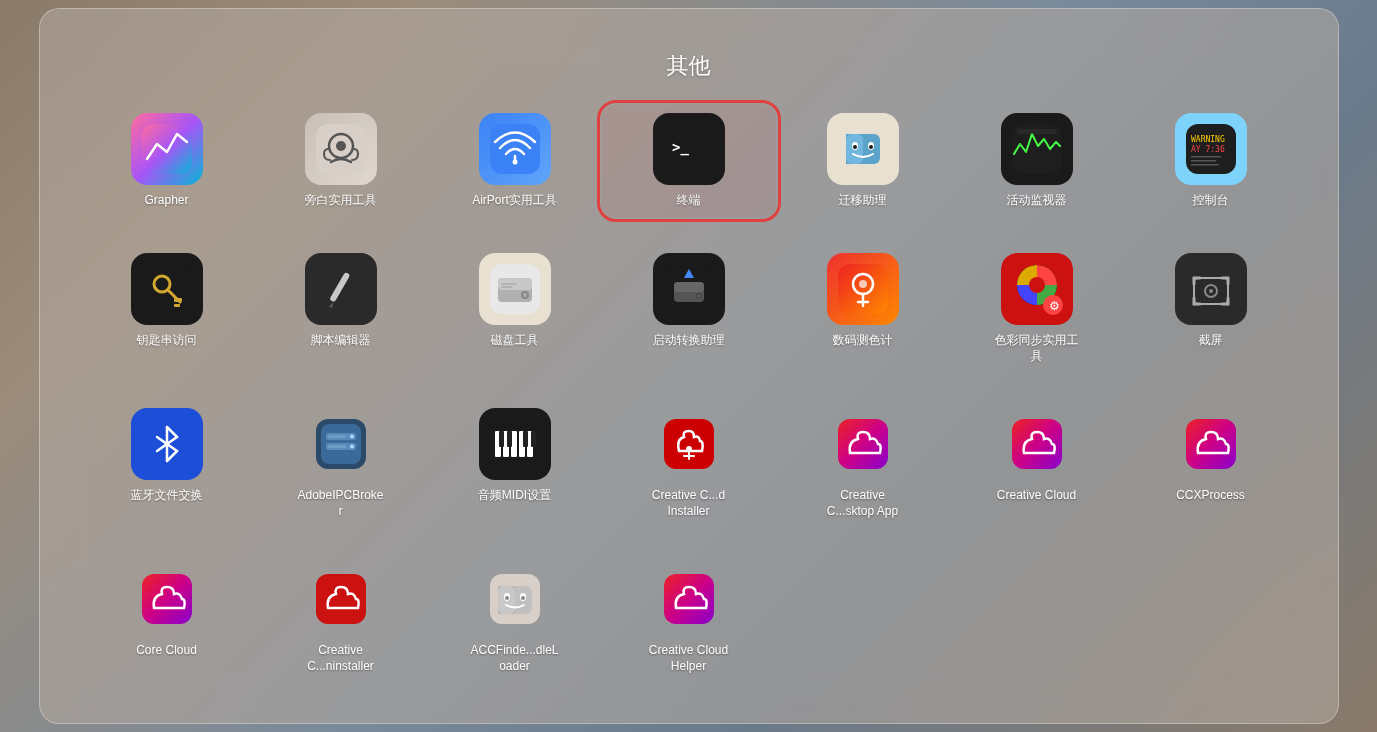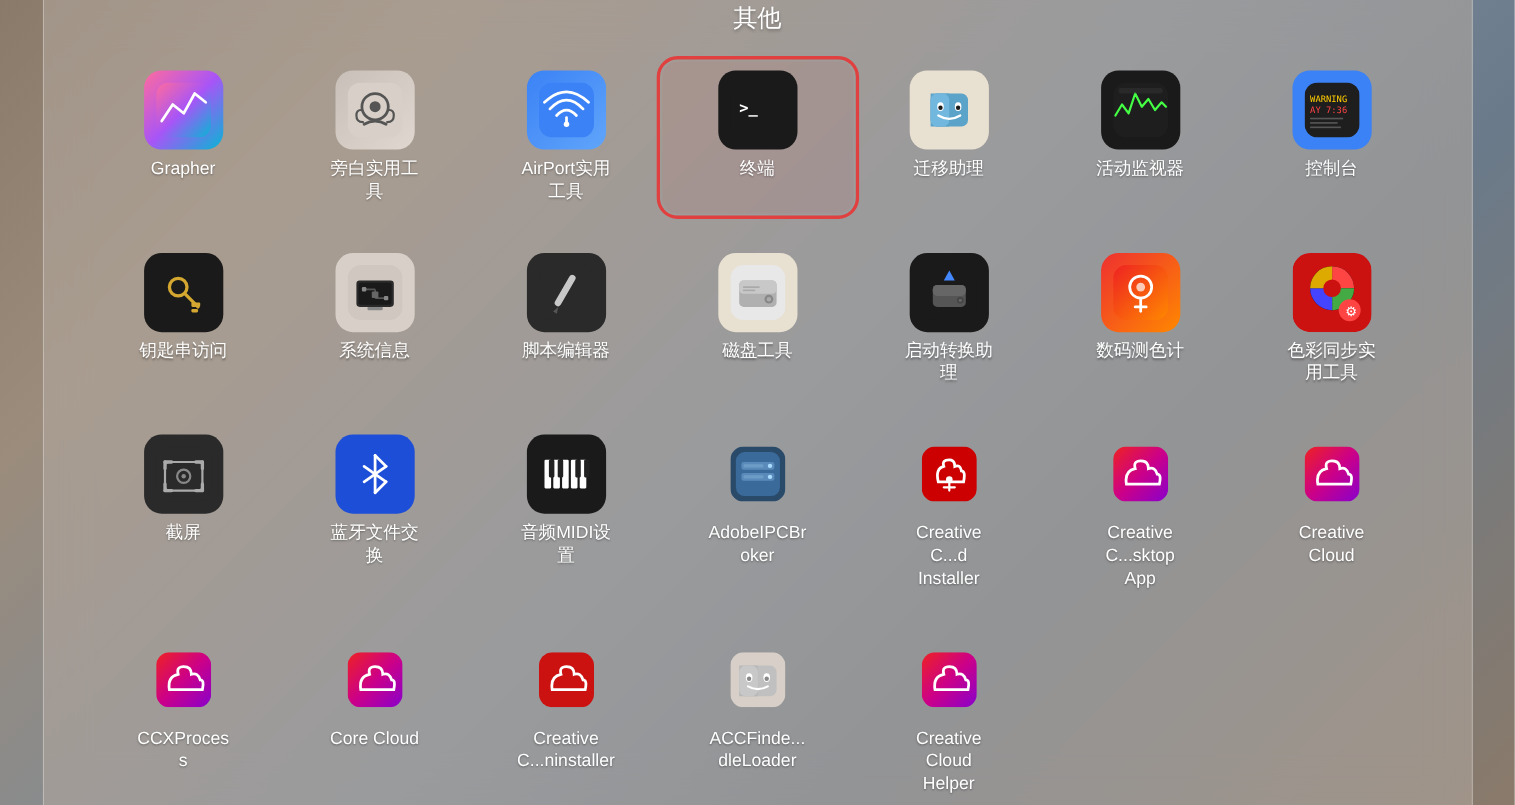--- a/index.html
+++ b/index.html
@@ -66,21 +66,21 @@
       display: flex;
       align-items: center;
       justify-content: center;
       font-size: 36px;
       position: relative;
       overflow: hidden;
       flex-shrink: 0;
     }
 
     .app-label {
-      font-size: 16px;
+      font-size: 12px;
       color: #fff;
       text-align: center;
       text-shadow: 0 1px 2px rgba(0,0,0,0.4);
       line-height: 1.3;
       max-width: 90px;
       word-break: break-word;
     }
 
     
     .icon-grapher {
@@ -182,21 +182,21 @@
         <svg width="50" height="50" viewBox="0 0 50 50">
           <rect width="50" height="50" rx="12" fill="#1e1e1e"></rect>
           <polyline points="2,30 8,20 14,28 20,10 26,22 32,15 38,25 44,18 48,22" stroke="#44ff44" stroke-width="2" fill="none" stroke-linecap="round" stroke-linejoin="round"></polyline>
           <rect x="5" y="5" width="40" height="5" rx="2" fill="#333" opacity="0.5"></rect>
         </svg>
       </div>
       <span class="app-label">活动监视器</span>
     </div>
 
     <div class="app-item">
-      <div class="app-icon" style="background:#3b82f6">
+      <div class="app-icon" style="background:#7dd3fc">
         <svg width="50" height="50" viewBox="0 0 50 50">
           <rect width="50" height="50" rx="12" fill="#1e1e1e"></rect>
           <text x="5" y="18" font-family="monospace" font-size="8" fill="#ffcc00">WARNING</text>
           <text x="5" y="28" font-family="monospace" font-size="8" fill="#ff4444">AY 7:36</text>
           <rect x="5" y="32" width="30" height="1.5" fill="#555"></rect>
           <rect x="5" y="36" width="25" height="1.5" fill="#555"></rect>
           <rect x="5" y="40" width="28" height="1.5" fill="#555"></rect>
         </svg>
       </div>
       <span class="app-label">控制台</span>
@@ -208,38 +208,20 @@
           <rect width="50" height="50" rx="12" fill="#1a1a1a"></rect>
           <circle cx="20" cy="20" r="8" fill="none" stroke="#d4a830" stroke-width="3"></circle>
           <line x1="26" y1="26" x2="38" y2="38" stroke="#d4a830" stroke-width="3" stroke-linecap="round"></line>
           <rect x="32" y="34" width="8" height="4" rx="1" fill="#d4a830"></rect>
           <rect x="32" y="40" width="6" height="3" rx="1" fill="#d4a830"></rect>
         </svg>
       </div>
       <span class="app-label">钥匙串访问</span>
     </div>
 
-    <div class="app-item">
-      <div class="app-icon" style="background:#d8d0c8">
-        <svg width="50" height="50" viewBox="0 0 50 50">
-          <rect width="50" height="50" rx="12" fill="#d0c8c0"></rect>
-          <rect x="8" y="14" width="34" height="24" rx="3" fill="#2a2a2a"></rect>
-          <rect x="10" y="16" width="30" height="20" rx="2" fill="#1a1a1a"></rect>
-
-          <line x1="15" y1="22" x2="25" y2="22" stroke="#555" stroke-width="1.5"></line>
-          <line x1="25" y1="22" x2="25" y2="30" stroke="#555" stroke-width="1.5"></line>
-          <line x1="25" y1="30" x2="35" y2="30" stroke="#555" stroke-width="1.5"></line>
-          <rect x="13" y="20" width="4" height="4" rx="1" fill="#888"></rect>
-          <rect x="33" y="28" width="4" height="4" rx="1" fill="#888"></rect>
-          <rect x="22" y="24" width="6" height="6" rx="1" fill="#666"></rect>
-          <rect x="18" y="38" width="14" height="3" rx="1" fill="#888"></rect>
-        </svg>
-      </div>
-      <span class="app-label">系统信息</span>
-    </div>
 
     <div class="app-item">
       <div class="app-icon" style="background:#2a2a2a">
         <svg width="50" height="50" viewBox="0 0 50 50">
           <rect width="50" height="50" rx="12" fill="#2a2a2a"></rect>
 
           <rect x="20" y="8" width="6" height="32" rx="3" fill="#c8c8c8" transform="rotate(30, 25, 25)"></rect>
           <polygon points="25,40 23,46 27,46" fill="#555" transform="rotate(30, 25, 25)"></polygon>
         </svg>
       </div>
@@ -349,57 +331,57 @@
           <line x1="25" y1="8" x2="35" y2="18" stroke="white" stroke-width="2.5" stroke-linecap="round"></line>
           <line x1="35" y1="18" x2="15" y2="32" stroke="white" stroke-width="2.5" stroke-linecap="round"></line>
           <line x1="25" y1="42" x2="35" y2="32" stroke="white" stroke-width="2.5" stroke-linecap="round"></line>
           <line x1="35" y1="32" x2="15" y2="18" stroke="white" stroke-width="2.5" stroke-linecap="round"></line>
         </svg>
       </div>
       <span class="app-label">蓝牙文件交换</span>
     </div>
 
     <div class="app-item">
-      <div class="app-icon" style="background:#1a1a1a">
-        <svg width="50" height="50" viewBox="0 0 50 50">
-          <rect width="50" height="50" rx="12" fill="#1a1a1a"></rect>
-
-          <rect x="5" y="12" width="6" height="26" rx="1" fill="white"></rect>
-          <rect x="13" y="12" width="6" height="26" rx="1" fill="white"></rect>
-          <rect x="21" y="12" width="6" height="26" rx="1" fill="white"></rect>
-          <rect x="29" y="12" width="6" height="26" rx="1" fill="white"></rect>
-          <rect x="37" y="12" width="6" height="26" rx="1" fill="white"></rect>
-
-          <rect x="9" y="12" width="5" height="16" rx="1" fill="#222"></rect>
-          <rect x="17" y="12" width="5" height="16" rx="1" fill="#222"></rect>
-          <rect x="33" y="12" width="5" height="16" rx="1" fill="#222"></rect>
-          <rect x="41" y="12" width="5" height="16" rx="1" fill="#222"></rect>
-        </svg>
-      </div>
-      <span class="app-label">音频MIDI设置</span>
-    </div>
-
-    <div class="app-item">
       <div class="app-icon">
         <svg width="50" height="50" viewBox="0 0 50 50">
           <rect width="50" height="50" rx="12" fill="#2a4a6a"></rect>
           <rect x="5" y="5" width="40" height="40" rx="8" fill="#3a6a9a"></rect>
 
           <rect x="10" y="14" width="30" height="7" rx="2" fill="#5a8aba"></rect>
           <rect x="10" y="24" width="30" height="7" rx="2" fill="#5a8aba"></rect>
           <circle cx="36" cy="17.5" r="2" fill="#aaddff"></circle>
           <circle cx="36" cy="27.5" r="2" fill="#aaddff"></circle>
           <rect x="12" y="16" width="18" height="3" rx="1" fill="#7aaad0" opacity="0.6"></rect>
           <rect x="12" y="26" width="18" height="3" rx="1" fill="#7aaad0" opacity="0.6"></rect>
         </svg>
       </div>
       <span class="app-label">AdobeIPCBroker</span>
     </div>
 
     <div class="app-item">
+      <div class="app-icon" style="background:#1a1a1a">
+        <svg width="50" height="50" viewBox="0 0 50 50">
+          <rect width="50" height="50" rx="12" fill="#1a1a1a"></rect>
+
+          <rect x="5" y="12" width="6" height="26" rx="1" fill="white"></rect>
+          <rect x="13" y="12" width="6" height="26" rx="1" fill="white"></rect>
+          <rect x="21" y="12" width="6" height="26" rx="1" fill="white"></rect>
+          <rect x="29" y="12" width="6" height="26" rx="1" fill="white"></rect>
+          <rect x="37" y="12" width="6" height="26" rx="1" fill="white"></rect>
+
+          <rect x="9" y="12" width="5" height="16" rx="1" fill="#222"></rect>
+          <rect x="17" y="12" width="5" height="16" rx="1" fill="#222"></rect>
+          <rect x="33" y="12" width="5" height="16" rx="1" fill="#222"></rect>
+          <rect x="41" y="12" width="5" height="16" rx="1" fill="#222"></rect>
+        </svg>
+      </div>
+      <span class="app-label">音频MIDI设置</span>
+    </div>
+
+    <div class="app-item">
       <div class="app-icon">
         <svg width="50" height="50" viewBox="0 0 50 50">
           <rect width="50" height="50" rx="12" fill="#cc0000"></rect>
 
           <path d="M15 32 Q12 20 20 18 Q18 12 25 12 Q30 12 30 18 Q35 16 36 22 Q40 22 38 32Z" fill="none" stroke="white" stroke-width="2.5"></path>
           <circle cx="25" cy="30" r="3" fill="white"></circle>
           <line x1="25" y1="33" x2="25" y2="40" stroke="white" stroke-width="2" stroke-linecap="round"></line>
           <line x1="20" y1="37" x2="30" y2="37" stroke="white" stroke-width="2" stroke-linecap="round"></line>
         </svg>
       </div>

